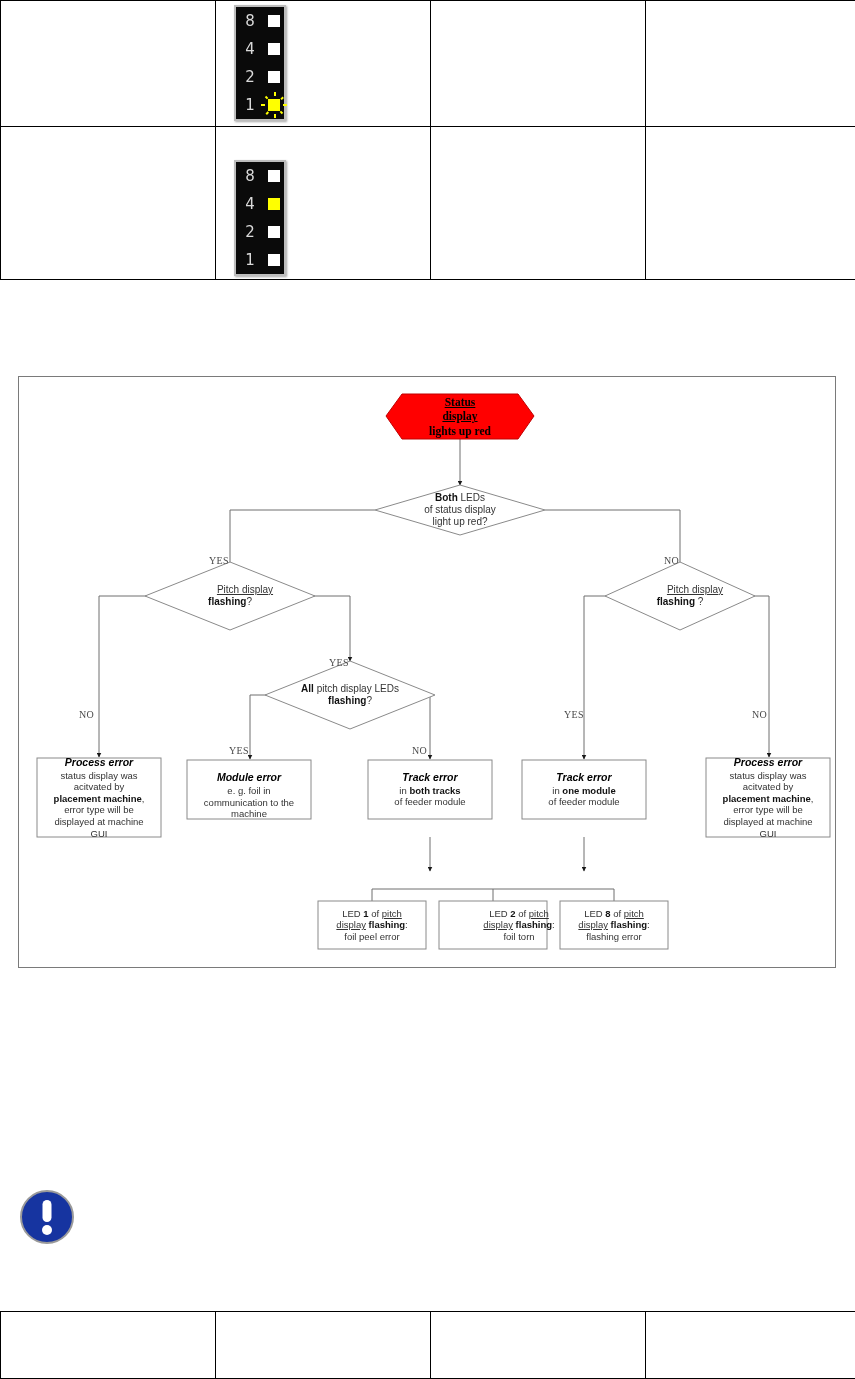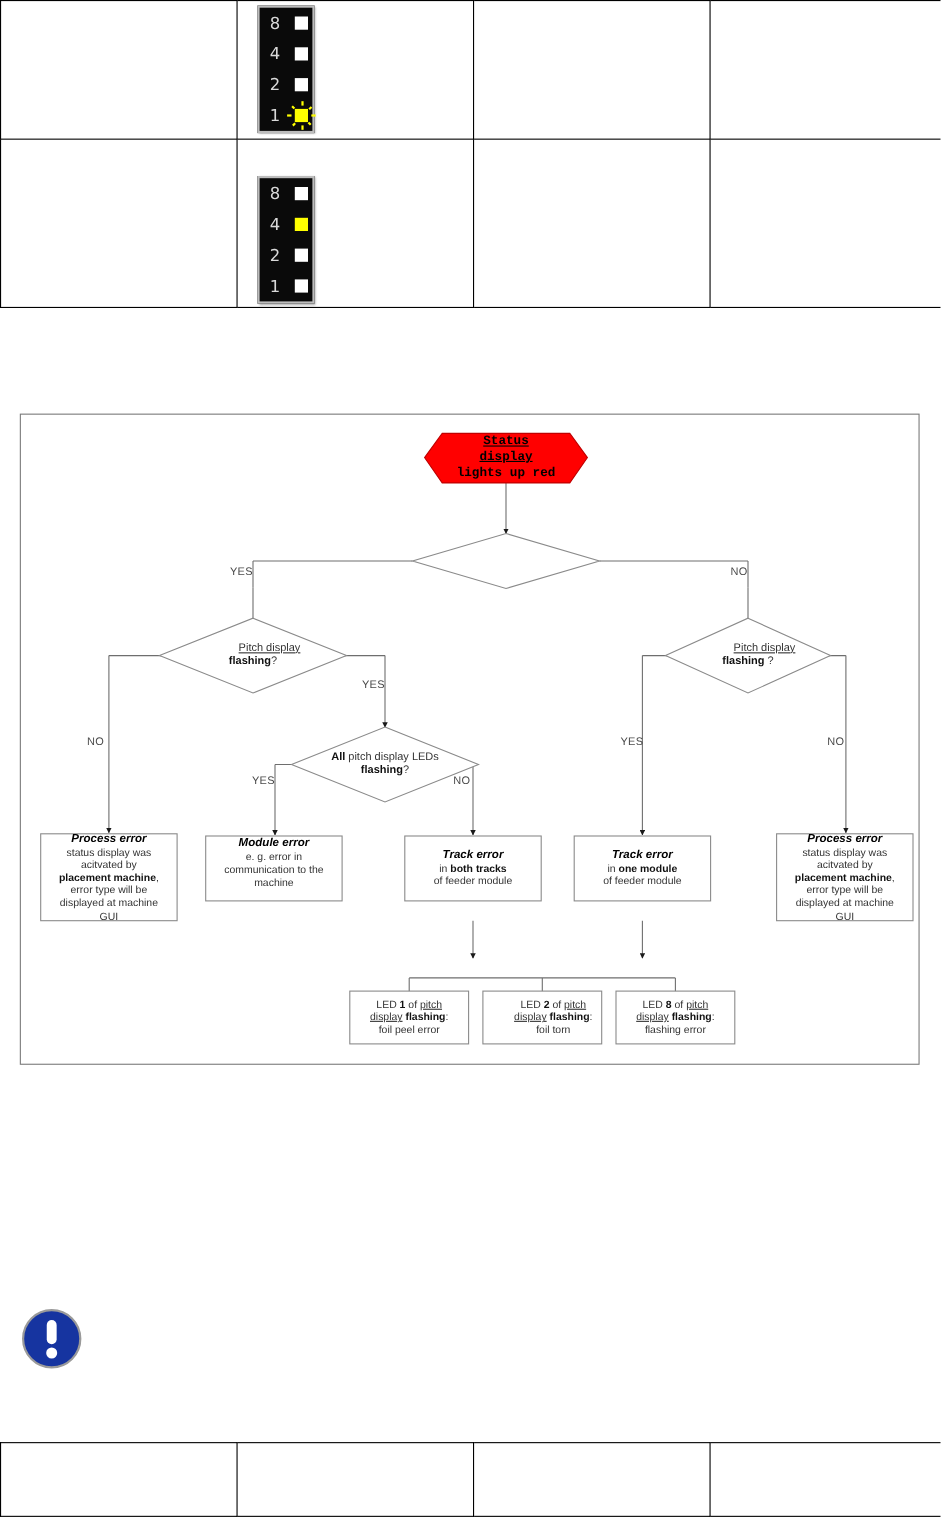--- a/index.html
+++ b/index.html
@@ -145,21 +145,21 @@
     display: flex;
     align-items: center;
     justify-content: center;
     text-align: center;
     color: #1a1a1a;
     line-height: 1.22;
   }
   .node .inner { width: 100%; padding: 0 4px; }
 
   .terminator {
-    font-family: Liberation Mono, monospace;
+    font-family: Liberation Serif, serif;
     font-size: 11.5px;
     font-weight: bold;
     color: #000000;
   }
   .terminator u { text-decoration: underline; }
 
   .decision {
     font-family: "Liberation Sans", sans-serif;
     font-size: 10px;
     color: #333333;
@@ -178,24 +178,25 @@
     font-size: 10.5px;
     color: #000000;
     display: block;
     margin-bottom: 1px;
   }
   .process b { font-weight: bold; color: #111111; }
   .process u { text-decoration: underline; }
 
   .edge-label {
     position: absolute;
-    font-family: Liberation Sans, sans-serif;
+    font-family: Liberation Serif, serif;
     font-size: 10px;
     color: #4a4a4a;
     letter-spacing: 0.3px;
+    margin-top: 40px;
   }
 
   
   #note-icon {
     position: absolute;
     left: 18px;
     top: 1188px;
     width: 58px;
     height: 58px;
   }
@@ -341,20 +342,27 @@
   </svg>
 
   <div class="node terminator" style="left:367px; top:17px; width:148px; height:45px;">
     <div class="inner">
       <u>Status</u><br>
       <u>display</u><br>
       <span>lights up red</span>
     </div>
   </div>
 
+  <div class="node decision" style="left:366px; top:108px; width:150px; height:50px;">
+    <div class="inner">
+      <b>Both</b><span> LEDs</span><br>
+      <span>of status display</span><br>
+      <span>light up red?</span>
+    </div>
+  </div>
 
   <div class="node decision" style="left:141px; top:199px; width:140px; height:40px;">
     <div class="inner">
       <u>Pitch display</u><br>
       <b>flashing</b><span>?</span>
     </div>
   </div>
 
   <div class="node decision" style="left:591px; top:199px; width:140px; height:40px;">
     <div class="inner">
@@ -375,24 +383,24 @@
       <span class="ttl">Process error</span>
       <span>status display was</span><br>
       <span>acitvated by</span><br>
       <b>placement machine</b><span>,</span><br>
       <span>error type will be</span><br>
       <span>displayed at machine</span><br>
       <span>GUI</span>
     </div>
   </div>
 
-  <div class="node process" style="left:168px; top:372px; width:124px; height:71px;align-items:center;">
+  <div class="node process" style="left:168px; top:383px; width:124px; height:71px;align-items:center;">
     <div class="inner">
       <span class="ttl">Module error</span>
-      <span>e. g. error in</span><br>
+      <span>e. g. foil in</span><br>
       <span>communication to the</span><br>
       <span>machine</span>
     </div>
   </div>
 
   <div class="node process" style="left:349px; top:383px; width:124px; height:59px;">
     <div class="inner">
       <span class="ttl">Track error</span>
       <span>in </span><b>both tracks</b><br>
       <span>of feeder module</span>
@@ -420,21 +428,21 @@
   </div>
 
   <div class="node process" style="left:299px; top:524px; width:108px; height:48px;">
     <div class="inner">
       <span>LED </span><b>1</b><span> of </span><u>pitch</u><br>
       <u>display</u> <b>flashing</b><span>:</span><br>
       <span>foil peel error</span>
     </div>
   </div>
 
-  <div class="node process" style="left:420px; top:524px; width:128px; height:48px;">
+  <div class="node process" style="left:436px; top:524px; width:128px; height:48px;">
     <div class="inner">
       <span>LED </span><b>2</b><span> of </span><u>pitch</u><br>
       <u>display</u> <b>flashing</b><span>:</span><br>
       <span>foil torn</span>
     </div>
   </div>
 
   <div class="node process" style="left:541px; top:524px; width:108px; height:48px;">
     <div class="inner">
       <span>LED </span><b>8</b><span> of </span><u>pitch</u><br>

